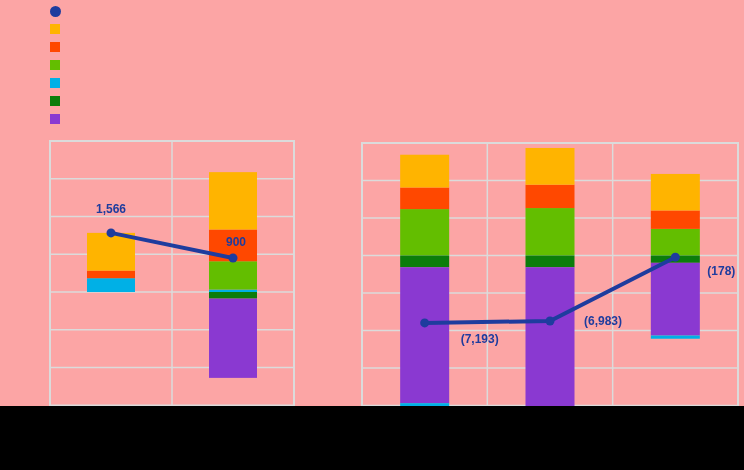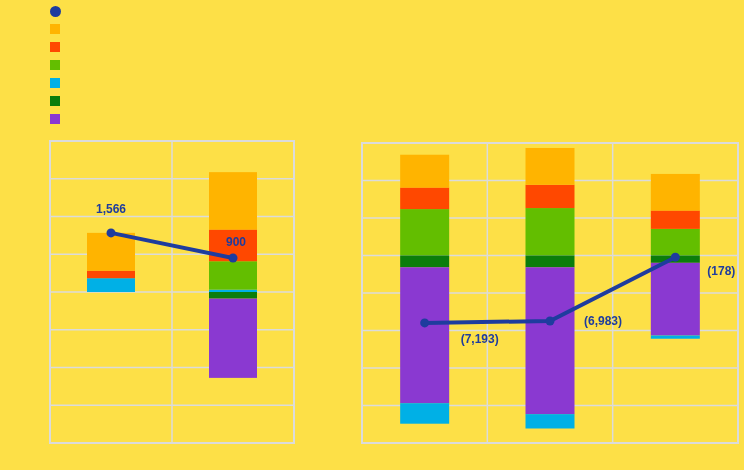--- a/index.html
+++ b/index.html
@@ -1,18 +1,18 @@
 <!DOCTYPE html>
 <html><head>
 <meta charset="utf-8">
 <title>Stacked Bar / Line Combo Charts</title>
 <style>
   html,body{margin:0;padding:0;background:#000;}
   .stage{
-    position:relative;width:744px;height:470px;background:#fde047;overflow:hidden;
+    position:relative;width:744px;height:406px;background:#fca5a5;overflow:hidden;
     font-family:"Liberation Sans", sans-serif;
   }
   .legend{position:absolute;left:50px;top:2px;width:120px;}
   .legend-item{height:18px;display:flex;align-items:center;}
   .legend-marker{width:10px;height:10px;display:inline-block;}
   .legend-marker.circle{width:11px;height:11px;border-radius:50%;}
   .chart{position:absolute;}
   .chart svg{overflow:visible;display:block;}
 </style>
 </head>

